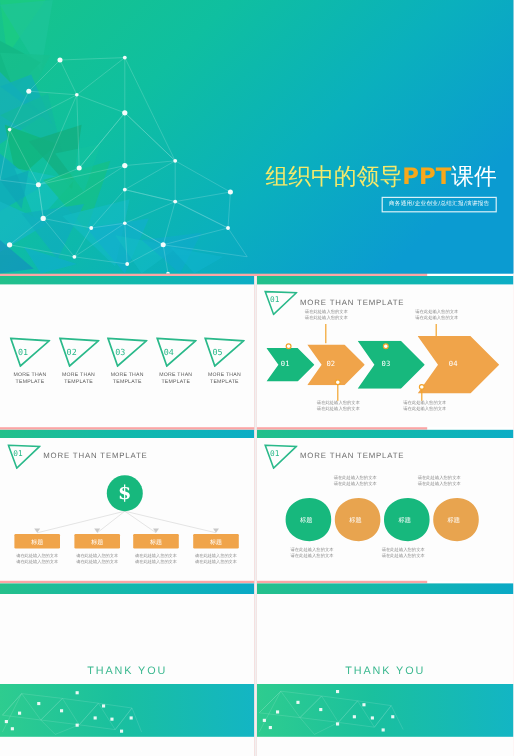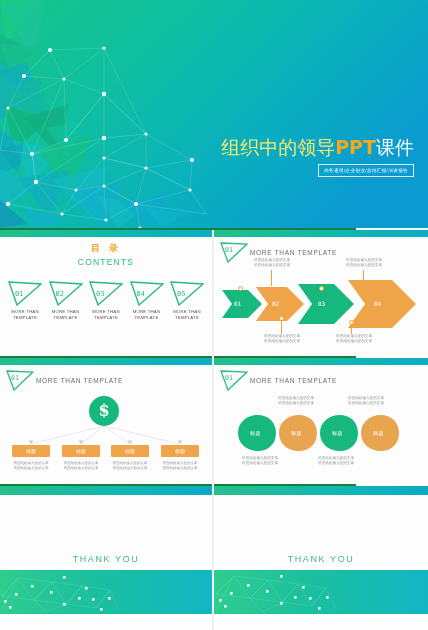--- a/index.html
+++ b/index.html
@@ -1,17 +1,17 @@
 <!DOCTYPE html>
 <html><head>
 <meta charset="utf-8">
 <style>
   html,body{margin:0;padding:0;background:#ffffff;}
   body{width:428px;height:630px;font-family:"Liberation Sans",sans-serif;overflow:hidden;}
-  .page{position:relative;width:356px;height:630px;background:#15803d;}
+  .page{position:relative;width:356px;height:630px;background:#fca5a5;}
 
   
   .cover{position:absolute;left:0;top:0;width:428px;height:228px;overflow:hidden;
          background:linear-gradient(115deg,#13c08e 0%,#0fbfa0 30%,#0bb7b4 58%,#0aa6c6 80%,#0b9bd1 100%);}
   .cover svg.poly{position:absolute;left:0;top:0;width:428px;height:228px;}
   .cover-title-wrap{position:absolute;right:14px;top:136px;text-align:right;width:260px;}
   .cover-title{font-size:19px;line-height:22px;color:#f6e96a;letter-spacing:0px;white-space:nowrap;
                font-family:"DejaVu Sans",sans-serif;text-align:right;}
   .cover-title b{color:#f6a81c;font-weight:bold;}
   .cover-title .tail{color:#ffffff;}
@@ -180,24 +180,20 @@
     </svg>
 
     <div class="cover-title-wrap">
       <div class="cover-title"><span>组织中的领导</span><b>PPT</b><span class="tail">课件</span></div>
       <div><span class="cover-badge">商务通用/企业创业/总结汇报/演讲报告</span></div>
     </div>
   </div>
 
   <div class="slide r2l">
     <div class="topbar"></div>
-    <div class="contents-head">
-      <div class="cn-title">目 录</div>
-      <div class="cn-sub">CONTENTS</div>
-    </div>
     <div class="tri-row">
       <div class="tri-item">
         <div class="tri-shape">
           <svg width="34" height="26">
               <polygon points="1,2 33,4 9,25" fill="none" stroke="#2ab98a" stroke-width="1.4"></polygon>
             </svg>
           <div class="tri-num">01</div>
         </div>
         <div class="tri-cap"><span>MORE THAN</span><br><span>TEMPLATE</span></div>
       </div>

